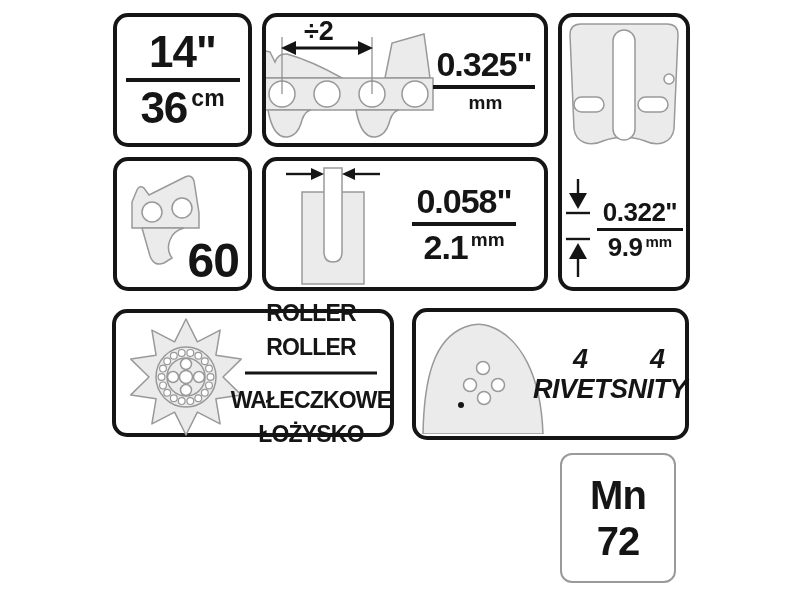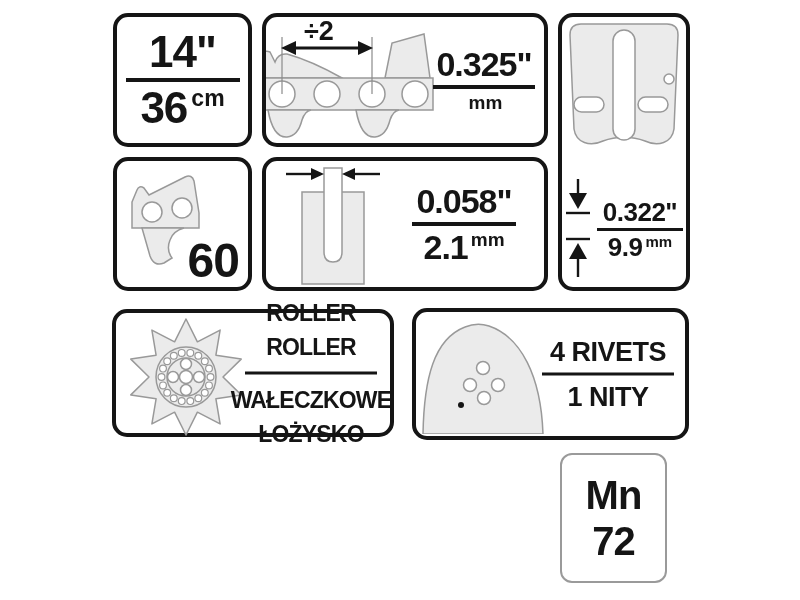--- a/index.html
+++ b/index.html
@@ -7,21 +7,21 @@
     font-family:"Liberation Sans","DejaVu Sans",sans-serif;font-weight:700;color:#151515;}
   .p{position:absolute;box-sizing:border-box;background:#fff;border:4px solid #151515;border-radius:15px;}
   
   .p1{left:113px;top:13px;width:139px;height:134px;display:flex;flex-direction:column;align-items:center;justify-content:center;}
   .p2{left:262px;top:13px;width:286px;height:134px;}
   .p3{left:558px;top:13px;width:132px;height:278px;display:flex;flex-direction:column;align-items:center;}
   .p4{left:113px;top:157px;width:139px;height:134px;}
   .p5{left:262px;top:157px;width:286px;height:134px;}
   .p6{left:112px;top:309px;width:282px;height:128px;}
   .p7{left:412px;top:308px;width:277px;height:132px;}
-  .p8{left:560px;top:453px;width:107px;height:130px;border:2px solid #9a9a9a;border-radius:12px;
+  .p8{left:560px;top:453px;width:116px;height:130px;border:2px solid #9a9a9a;border-radius:12px;
       display:flex;flex-direction:column;align-items:center;justify-content:center;}
   
   .v44{font-size:44px;line-height:46px;letter-spacing:-1px;}
   .v40{font-size:40px;line-height:46px;letter-spacing:-1px;}
   .v34{font-size:34px;line-height:36px;letter-spacing:-1px;}
   .v48{font-size:48px;line-height:48px;letter-spacing:-1px;}
   .v27{font-size:27px;line-height:30px;letter-spacing:-0.5px;}
   .v26{font-size:26px;line-height:28px;letter-spacing:-0.5px;}
   .v23{font-size:23px;line-height:26px;letter-spacing:-0.8px;white-space:nowrap;}
   .unit23{font-size:23px;margin-left:4px;}
@@ -42,21 +42,21 @@
   .p3row{display:flex;align-items:center;justify-content:center;gap:6px;margin-top:10px;}
   .drivelink-svg{position:absolute;left:10px;top:8px;}
   .count{position:absolute;right:9px;bottom:2px;}
   .groove-svg{position:absolute;left:16px;top:4px;}
   .sprocket-svg{position:absolute;left:5px;top:3px;}
   .bearing-col{position:absolute;right:3px;top:50%;transform:translateY(-50%);width:152px;
       display:flex;flex-direction:column;align-items:center;text-align:center;gap:8px;}
   .bearing-col .hbar3{width:132px;margin:4px auto;}
   .nose-svg{position:absolute;left:4px;bottom:2px;}
   .rivets-col{position:absolute;right:2px;top:50%;transform:translateY(-50%);width:150px;
-      display:flex;flex-direction:column;align-items:center;text-align:center;}
+      display:flex;flex-direction:row;align-items:center;text-align:center;font-style:italic;}
   .rivets-col .hbar3{width:132px;margin:6px auto;}
   
   .shape{fill:#ebebeb;stroke:#999999;stroke-width:1.5;}
   .hole{fill:#ffffff;stroke:#999999;stroke-width:1.5;}
   .roller{fill:#ffffff;stroke:#999999;stroke-width:1.2;}
   .thin{stroke:#8a8a8a;stroke-width:1.2;}
   .dim{stroke:#151515;stroke-width:3;}
   .dim2{stroke:#151515;stroke-width:2.4;}
   .ink{fill:#151515;}
   .ring{fill:none;stroke:#999999;stroke-width:1.5;}
@@ -202,21 +202,21 @@
       <path class="shape" d="M3,116 C4,60 14,21 45,9 Q57,4 69,8 C101,19 121,58 123,116 Z"></path>
       <circle class="hole" cx="63" cy="50" r="6.5"></circle>
       <circle class="hole" cx="50" cy="67" r="6.5"></circle>
       <circle class="hole" cx="78" cy="67" r="6.5"></circle>
       <circle class="hole" cx="64" cy="80" r="6.5"></circle>
       <circle class="ink" cx="41" cy="87" r="3"></circle>
     </svg>
     <div class="rivets-col">
       <div class="v27">4 RIVETS</div>
       <div class="hbar3"></div>
-      <div class="v27">1 NITY</div>
+      <div class="v27">4 NITY</div>
     </div>
   </div>
 
   <div class="p p8">
     <div class="v40">Mn</div>
     <div class="v40">72</div>
   </div>
 
 </div>
 

